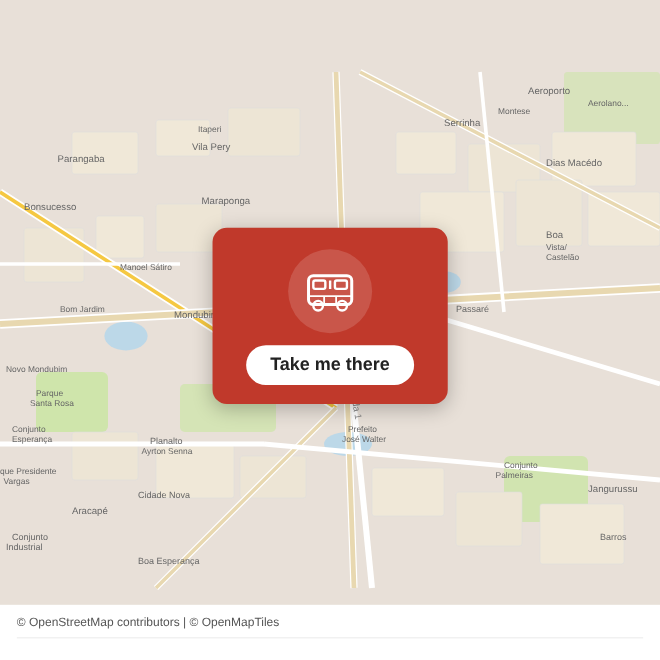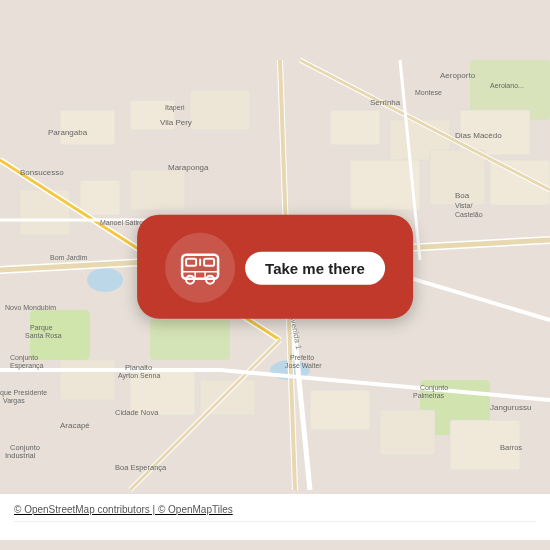--- a/index.html
+++ b/index.html
@@ -31,27 +31,26 @@
     .map-svg {
       position: absolute;
       top: 0; left: 0;
       width: 100%;
       height: 100%;
     }
 
     
     #bottom-panel {
       position: absolute;
-      bottom: 10px;
+      bottom: 0;
       left: 0;
       right: 0;
       background: white;
       padding: 10px 14px 12px 14px;
       z-index: 10;
-      text-decoration: underline;
     }
 
     #copyright-bar {
       font-size: 10px;
       color: #555;
       margin-bottom: 6px;
       border-bottom: 1px solid #eee;
       padding-bottom: 6px;
       display: flex;
       align-items: center;
@@ -83,24 +82,24 @@
       height: 36px;
     }
 
     
     #action-card {
       position: absolute;
       top: 50%;
       left: 50%;
       transform: translate(-50%, -58%);
       background: #c0392b;
-      border-radius: 22px;
+      border-radius: 12px;
       padding: 18px 28px 16px 28px;
       display: flex;
-      flex-direction: row;
+      flex-direction: column;
       align-items: center;
       gap: 10px;
       z-index: 5;
       box-shadow: 0 4px 16px rgba(0,0,0,0.25);
       min-width: 160px;
     }
 
     #bus-icon-wrapper {
       background: rgba(255,255,255,0.15);
       border-radius: 50%;

